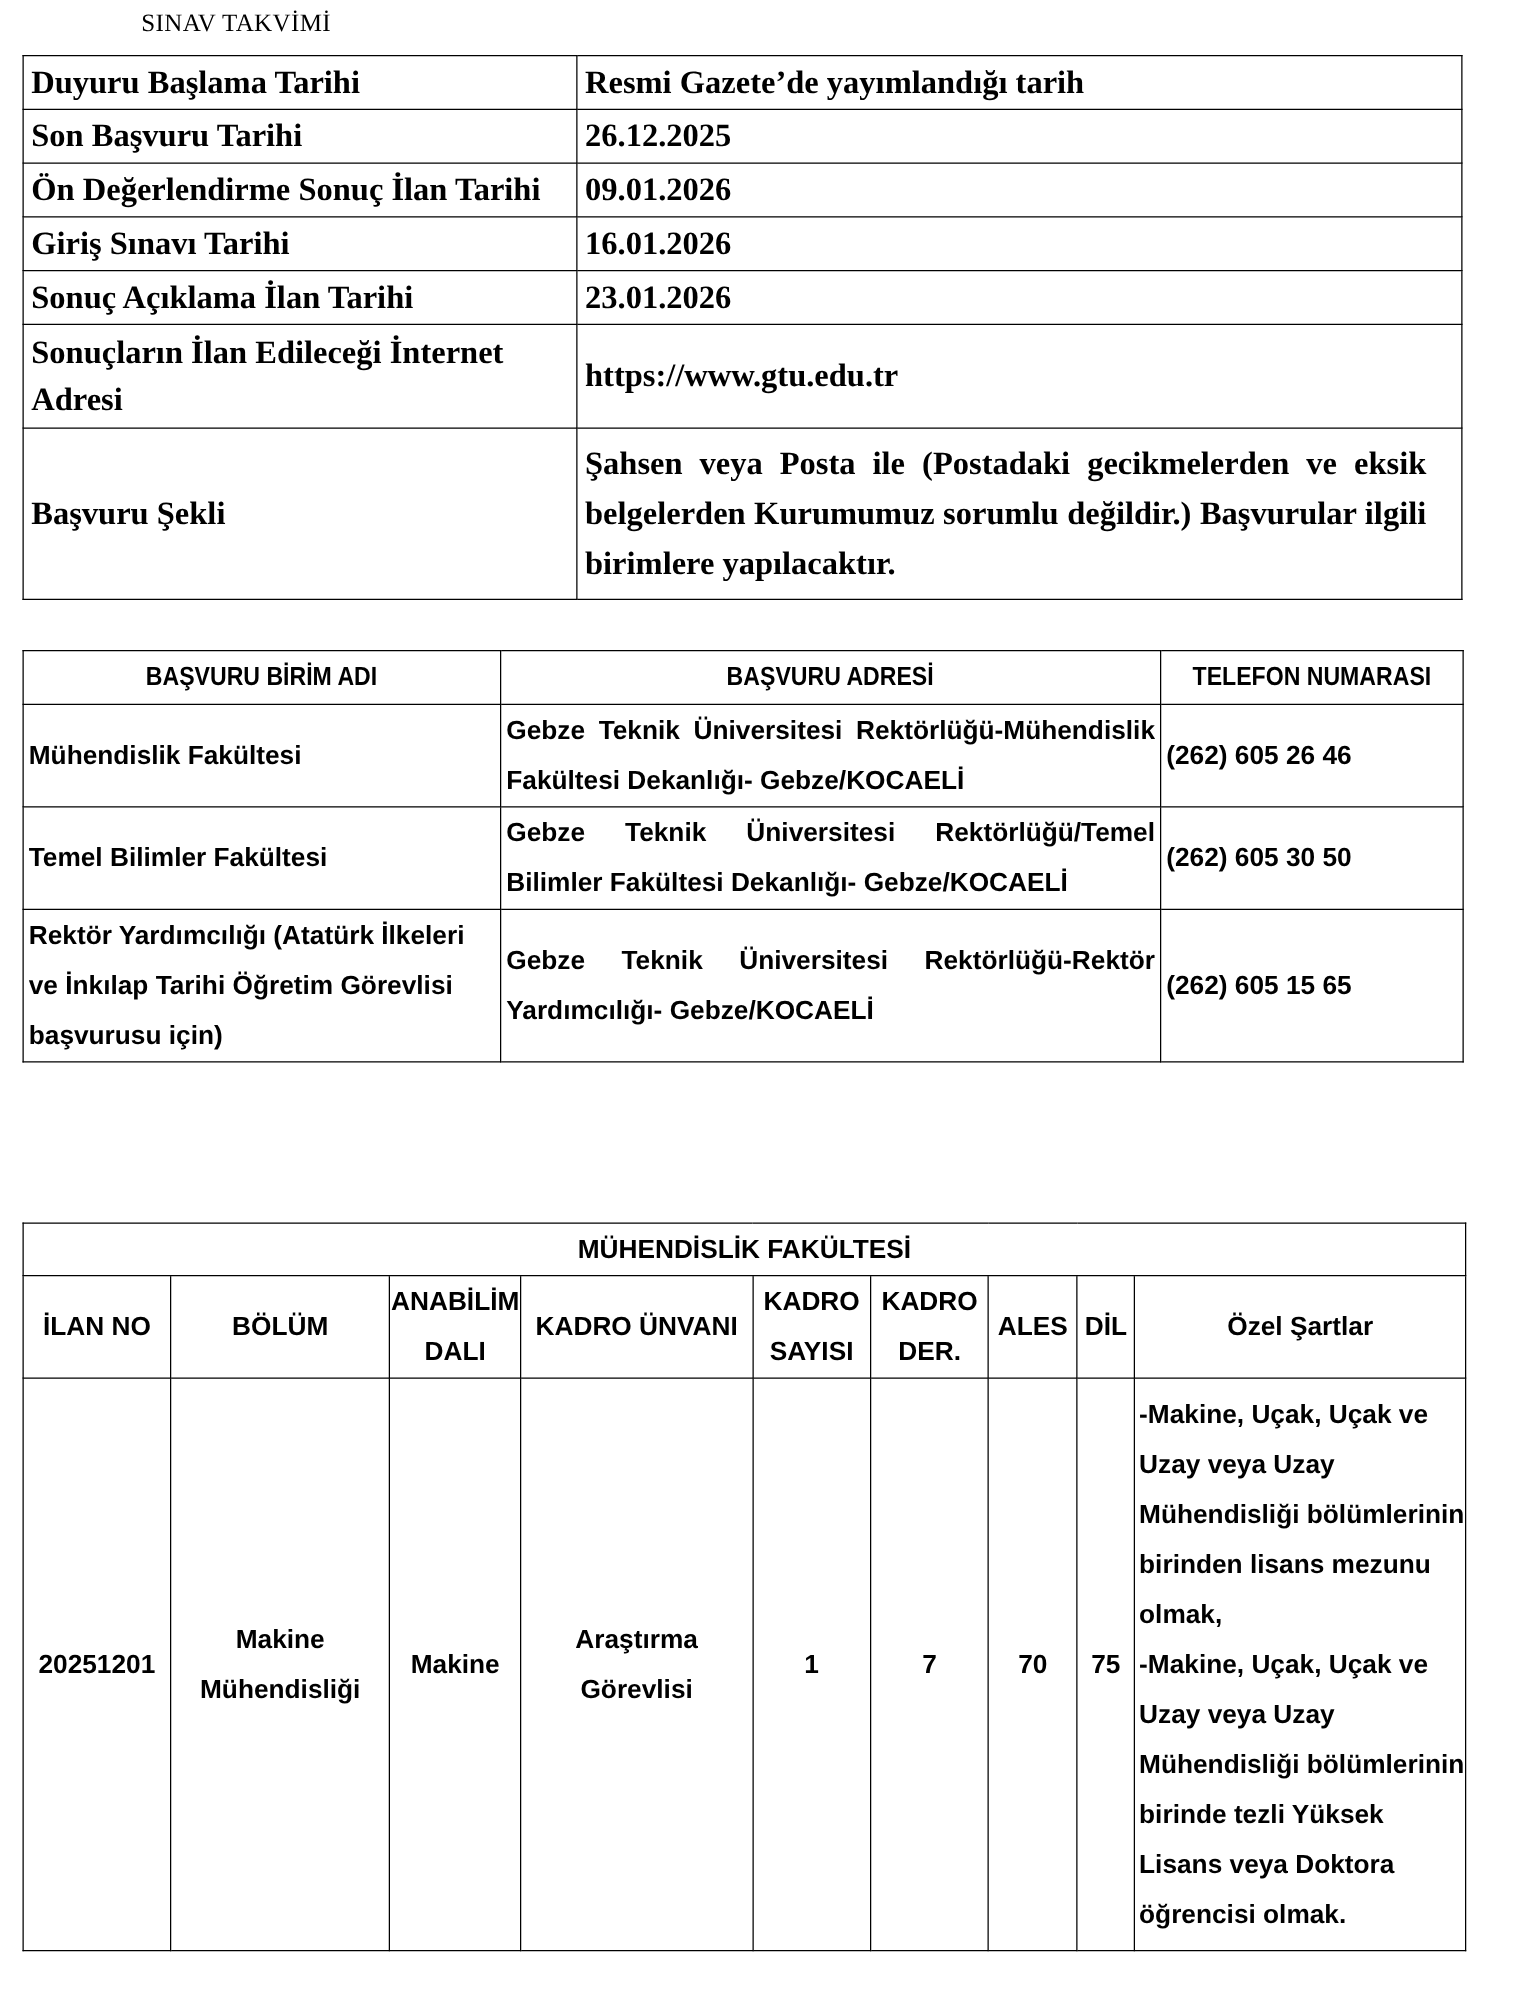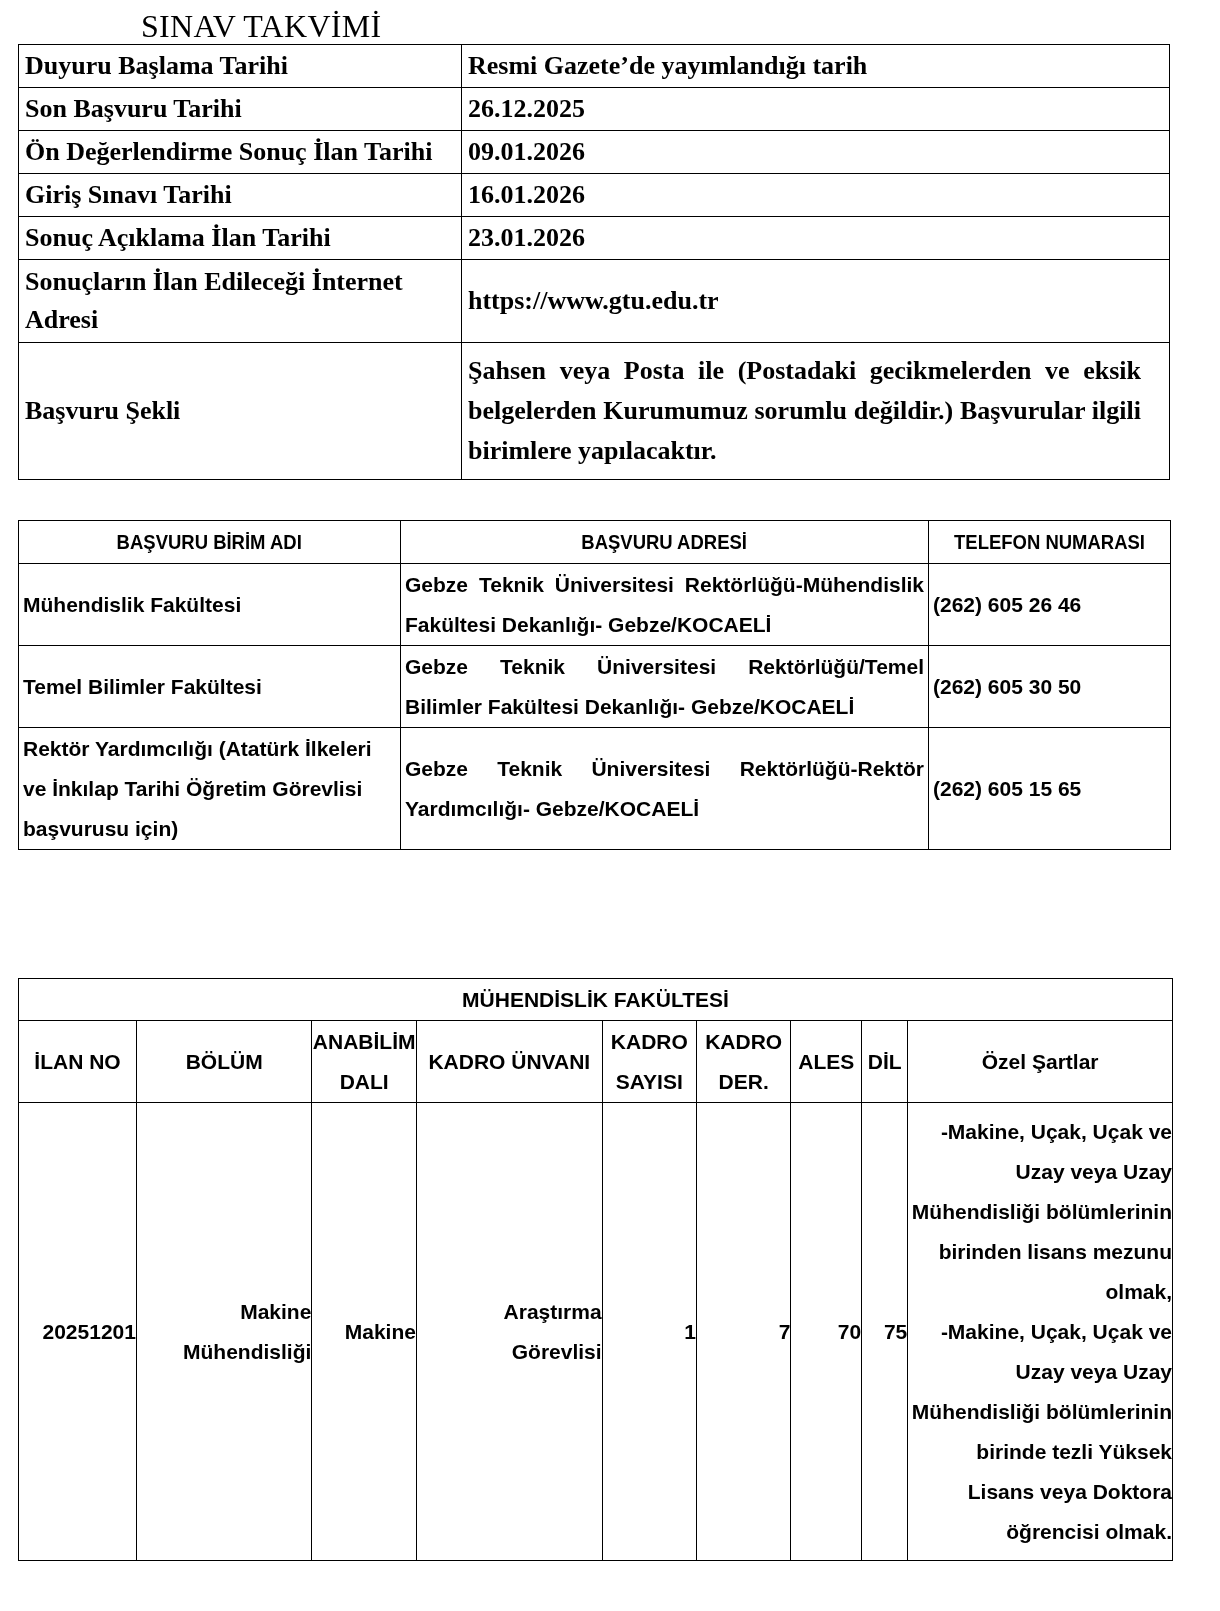--- a/index.html
+++ b/index.html
@@ -2,21 +2,21 @@
 <html><head>
 <meta charset="utf-8">
 <style>
   html, body { margin: 0; padding: 0; background: #ffffff; }
   body { width: 1220px; height: 1611px; position: relative; overflow: hidden; color: #000; }
   .serif { font-family: "Liberation Serif", "DejaVu Serif", serif; }
   .sans { font-family: "Liberation Sans", "DejaVu Sans", sans-serif; }
 
   #title {
     position: absolute; left: 113px; top: 8px;
-    font-size: 32px; letter-spacing: 0.3px; margin-left: 28px;
+    font-size: 20px; letter-spacing: 0.3px;
   }
 
   table { border-collapse: collapse; position: absolute; table-layout: fixed; }
   td, th { border: 1.5px solid #000; padding: 0; font-weight: bold; }
 
   
   #schedule { left: 18px; top: 44px; width: 1152px; font-size: 26px; }
   #schedule td { padding: 0 6px; line-height: 40px; vertical-align: middle; }
   #schedule td.lbl { width: 430px; }
   #schedule tr.r-std td { height: 42px; }
@@ -36,21 +36,21 @@
   #units tr.r4 td { height: 121px; }
   #units td.addr { text-align: justify; text-align-last: left; }
   #units td.phone { text-align: left; }
   .condensed { display: inline-block; transform: scaleX(0.88); transform-origin: left center; white-space: nowrap; }
 
   
   #positions { left: 18px; top: 978px; width: 1155px; font-size: 21px; }
   #positions td, #positions th { text-align: center; vertical-align: middle; line-height: 40px; }
   #positions th.faculty { height: 41px; }
   #positions tr.hdr th { height: 81px; }
-  #positions tr.body td { height: 457px; text-align: right; }
+  #positions tr.body td { height: 457px; }
   #positions td.ozel { text-align: left; padding-left: 3px; }
   #positions col.p1 { width: 115px; }
   #positions col.p2 { width: 171px; }
   #positions col.p3 { width: 102px; }
   #positions col.p4 { width: 181px; }
   #positions col.p5 { width: 92px; }
   #positions col.p6 { width: 92px; }
   #positions col.p7 { width: 69px; }
   #positions col.p8 { width: 45px; }
   #positions col.p9 { width: 258px; }

